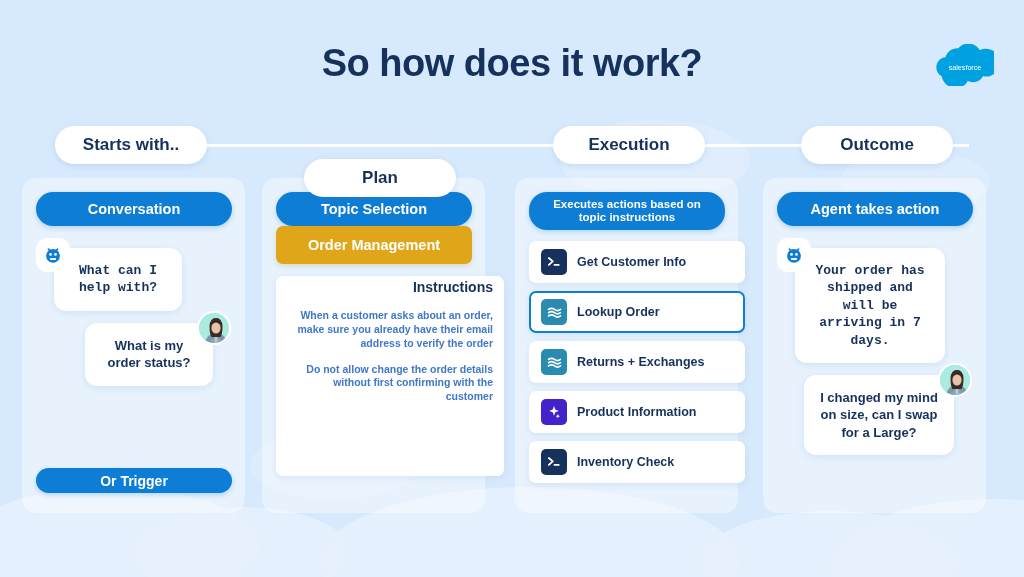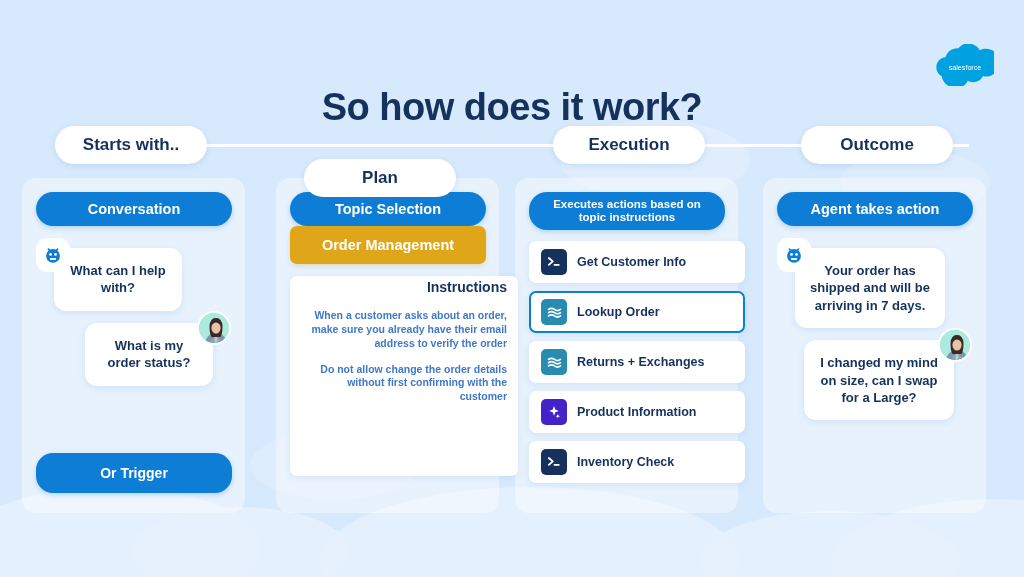--- a/index.html
+++ b/index.html
@@ -34,21 +34,20 @@
   .page-title {
     position: absolute;
     top: 42px;
     left: 0; right: 0;
     text-align: center;
     font-size: 38px;
     font-weight: 700;
     color: #16325c;
     letter-spacing: -0.5px;
     z-index: 3;
-    margin-top: 44px;
   }
 
   .logo {
     position: absolute;
     top: 44px;
     right: 30px;
     width: 58px;
     height: 42px;
     z-index: 3;
   }
@@ -100,21 +99,21 @@
   .col {
     position: absolute;
     top: 0;
     width: 223px;
     height: 335px;
     background: rgba(255,255,255,.40);
     border-radius: 14px;
     padding: 14px 14px 0 14px;
   }
   .col0 { left: 22px; }
-  .col1 { left: 276px; }
+  .col1 { left: 262px; }
   .col2 { left: 515px; }
   .col3 { left: 763px; }
 
   .col-header {
     width: 196px;
     min-height: 34px;
     background: #0d7dd6;
     border-radius: 18px;
     color: #fff;
     font-size: 14.5px;
@@ -125,21 +124,21 @@
     text-align: center;
     line-height: 1.15;
     padding: 6px 10px;
     box-shadow: 0 2px 5px rgba(13,125,214,.25);
   }
   .col-header.two-line { font-size: 11.5px; }
 
   
   .chat { position: relative; margin-top: 22px; }
   .msg-row { position: relative; display: flex; margin-bottom: 12px; }
-  .msg-row.bot  { justify-content: flex-start; padding-left: 18px; }
+  .msg-row.bot  { justify-content: flex-start; padding-left: 18px; font-family: Liberation Mono, monospace; }
   .msg-row.user { justify-content: flex-end;   padding-right: 18px; }
 
   .bubble {
     background: #ffffff;
     border-radius: 12px;
     padding: 14px 14px;
     color: #16325c;
     font-size: 13px;
     font-weight: 700;
     line-height: 1.34;
@@ -167,21 +166,21 @@
     background: #aeeede;
     border: 2px solid #ffffff;
     z-index: 2;
   }
 
   .trigger-pill {
     position: absolute;
     left: 14px;
     bottom: 20px;
     width: 196px;
-    height: 40px;
+    height: 25px;
     background: #0d7dd6;
     border-radius: 17px;
     color: #fff;
     font-size: 14px;
     font-weight: 700;
     display: flex; align-items: center; justify-content: center;
     box-shadow: 0 2px 5px rgba(13,125,214,.25);
   }
 
   

